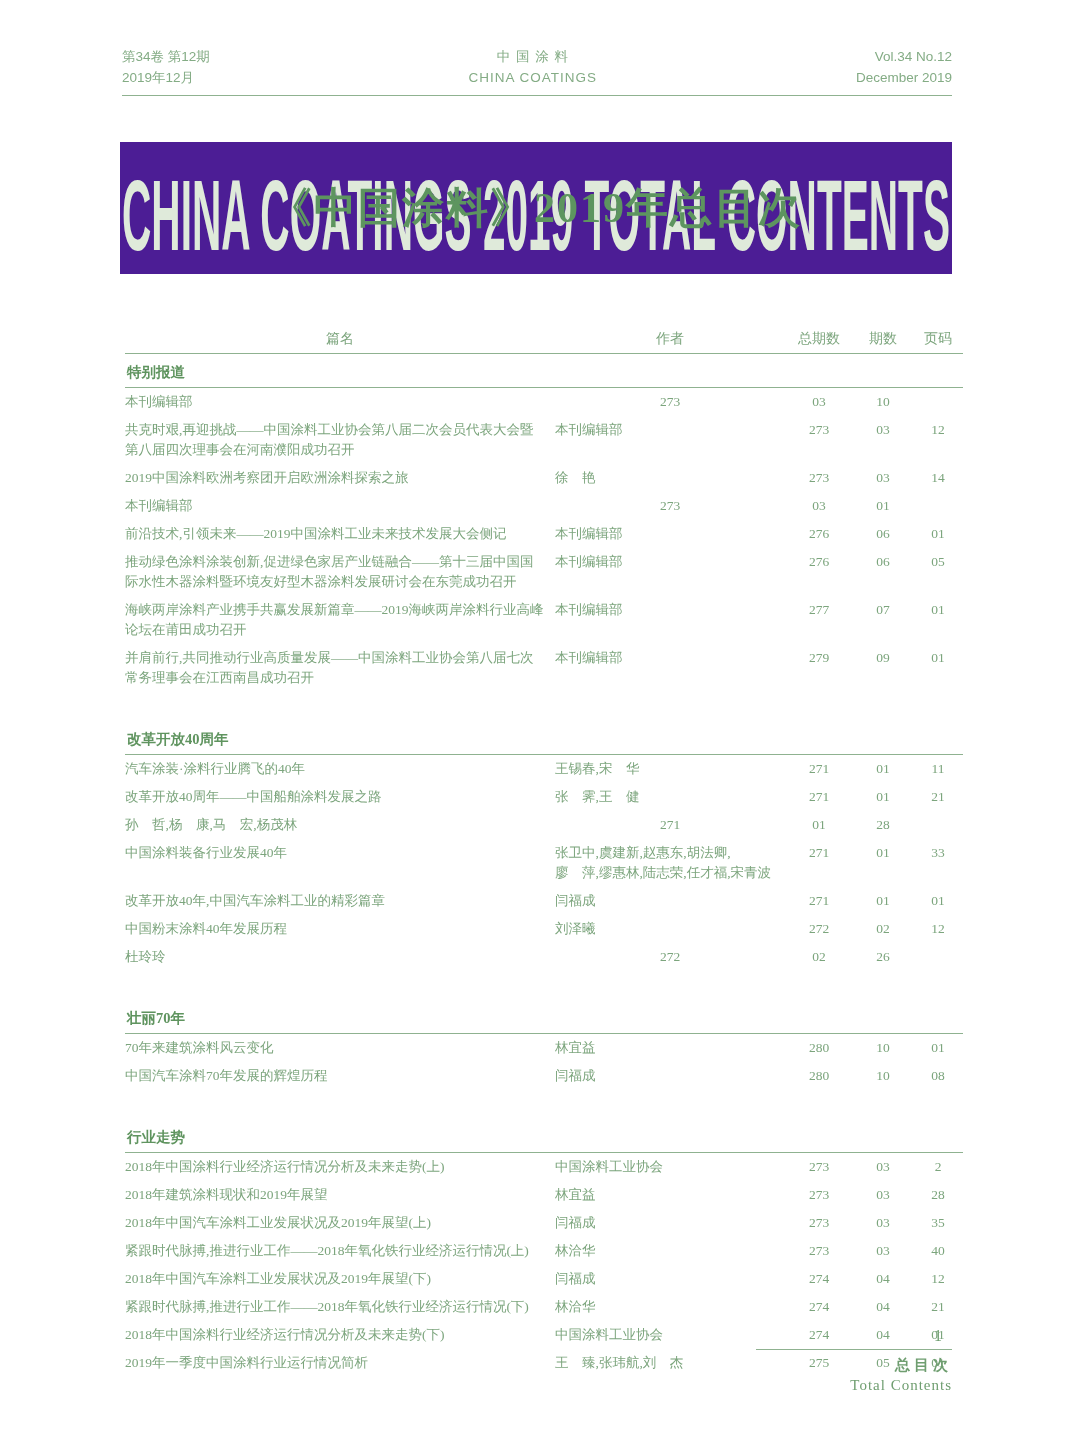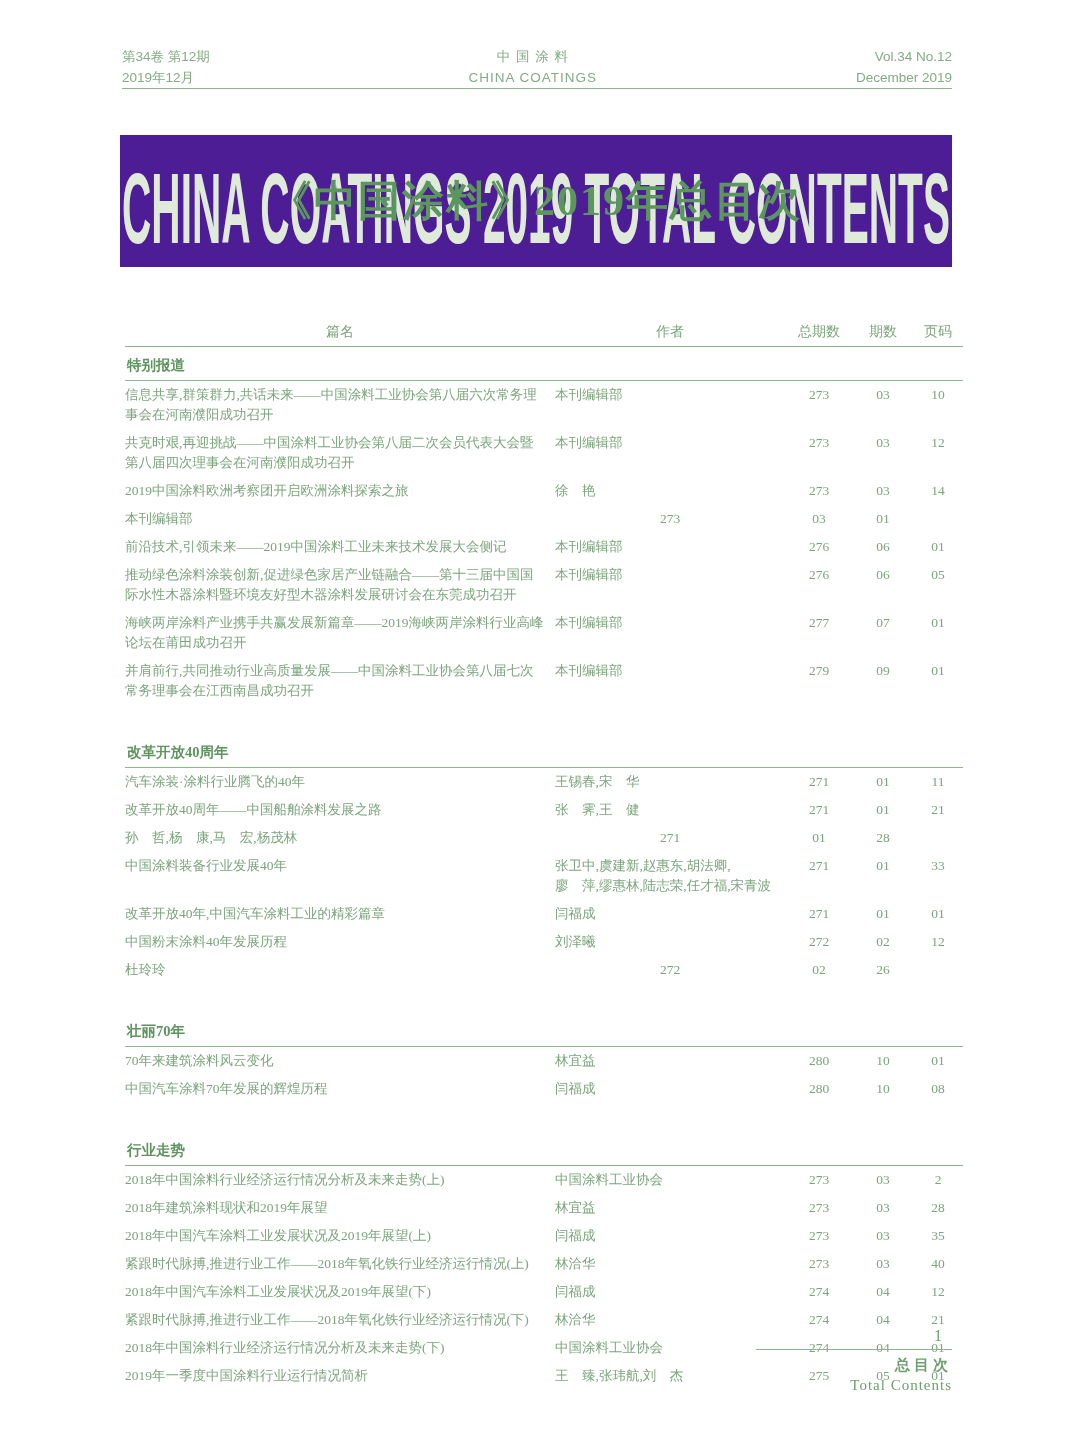--- a/index.html
+++ b/index.html
@@ -6,21 +6,21 @@
   body{
     width:1072px;height:1444px;position:relative;background:#ffffff;
     font-family:"Liberation Serif","DejaVu Serif",serif;
     color:#7ca57d;overflow:hidden;
   }
   
   .page-header{
     margin:46px 120px 0 122px;
     display:flex;justify-content:space-between;align-items:flex-end;
     font-size:13.5px;line-height:21px;color:#84ac85;
-    border-bottom:1.5px solid #8fb290;
+    border-bottom:1.5px solid #8fb290;padding-bottom:7px;
     font-family:"Liberation Sans","DejaVu Sans",sans-serif;
   }
   .ph-col{white-space:pre-line;}
   .ph-left{text-align:left;}
   .ph-center{text-align:center;letter-spacing:1px;}
   .ph-right{text-align:right;}
   
   .banner{
     margin:46px 120px 0 120px;height:132px;position:relative;
     background:#4c1d95;overflow:hidden;
@@ -83,21 +83,20 @@
     <div class="th">篇名</div>
     <div class="th">作者</div>
     <div class="th">总期数</div>
     <div class="th">期数</div>
     <div class="th">页码</div>
   </div>
   <div id="toc-body">
       <div class="section">
         <div class="section-title">特别报道</div>
         <div class="grid row">
-          <div class="cell-title">信息共享,群策群力,共话未来——中国涂料工业协会第八届六次常务理事会在河南濮阳成功召开</div>
           <div class="cell-author">本刊编辑部</div>
           <div class="cell-num">273</div>
           <div class="cell-num">03</div>
           <div class="cell-num">10</div>
         </div>
         <div class="grid row">
           <div class="cell-title">共克时艰,再迎挑战——中国涂料工业协会第八届二次会员代表大会暨第八届四次理事会在河南濮阳成功召开</div>
           <div class="cell-author">本刊编辑部</div>
           <div class="cell-num">273</div>
           <div class="cell-num">03</div>

